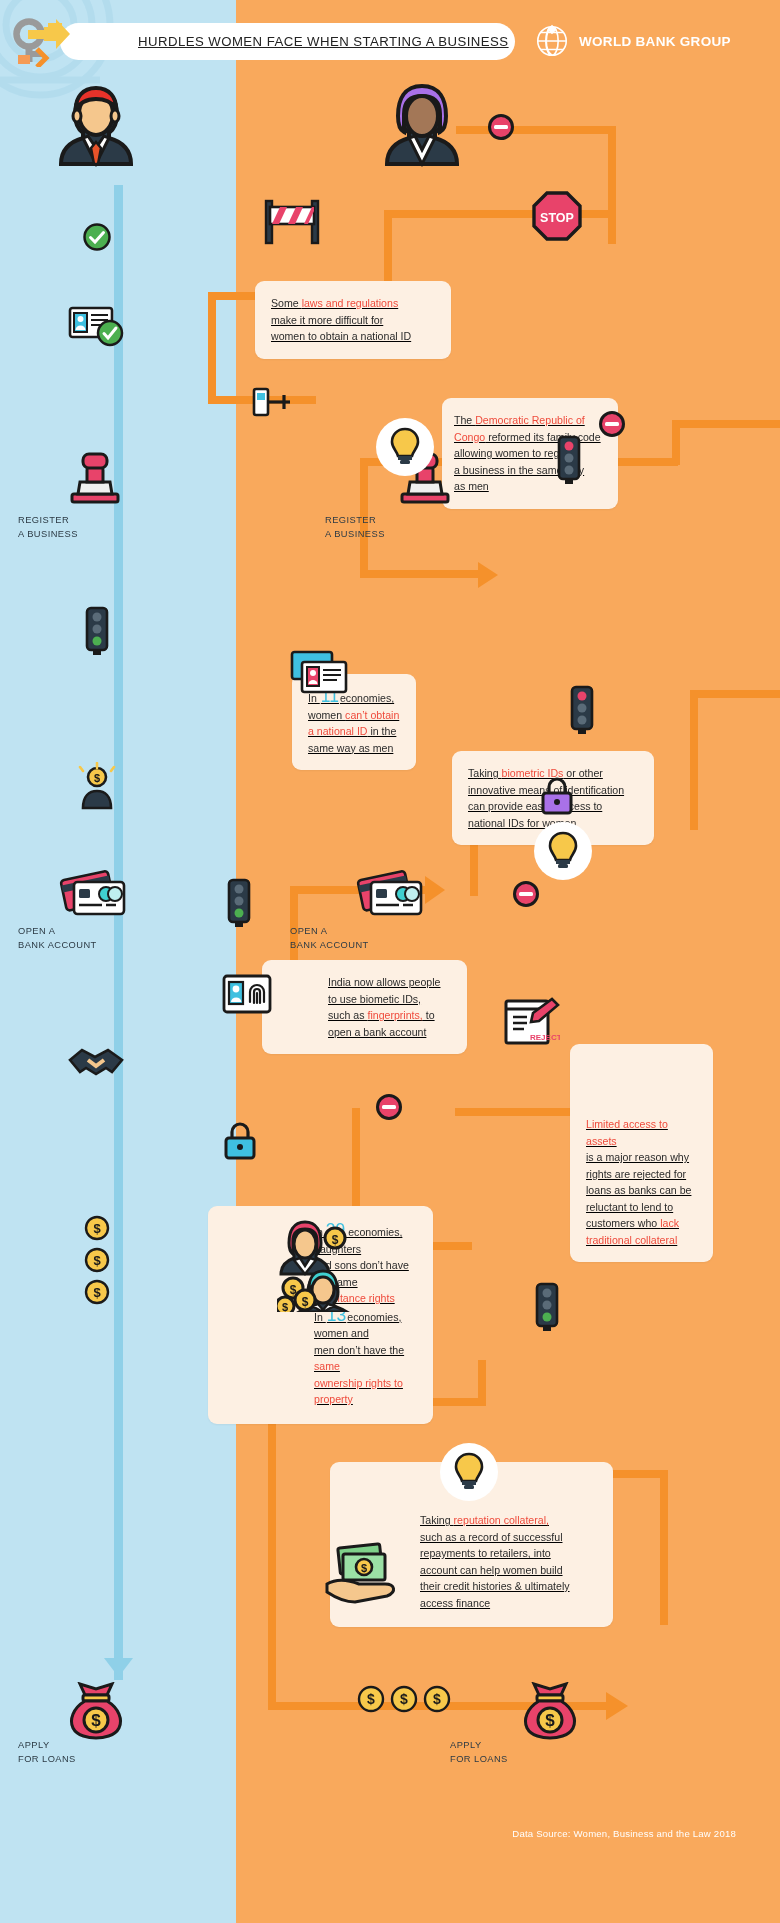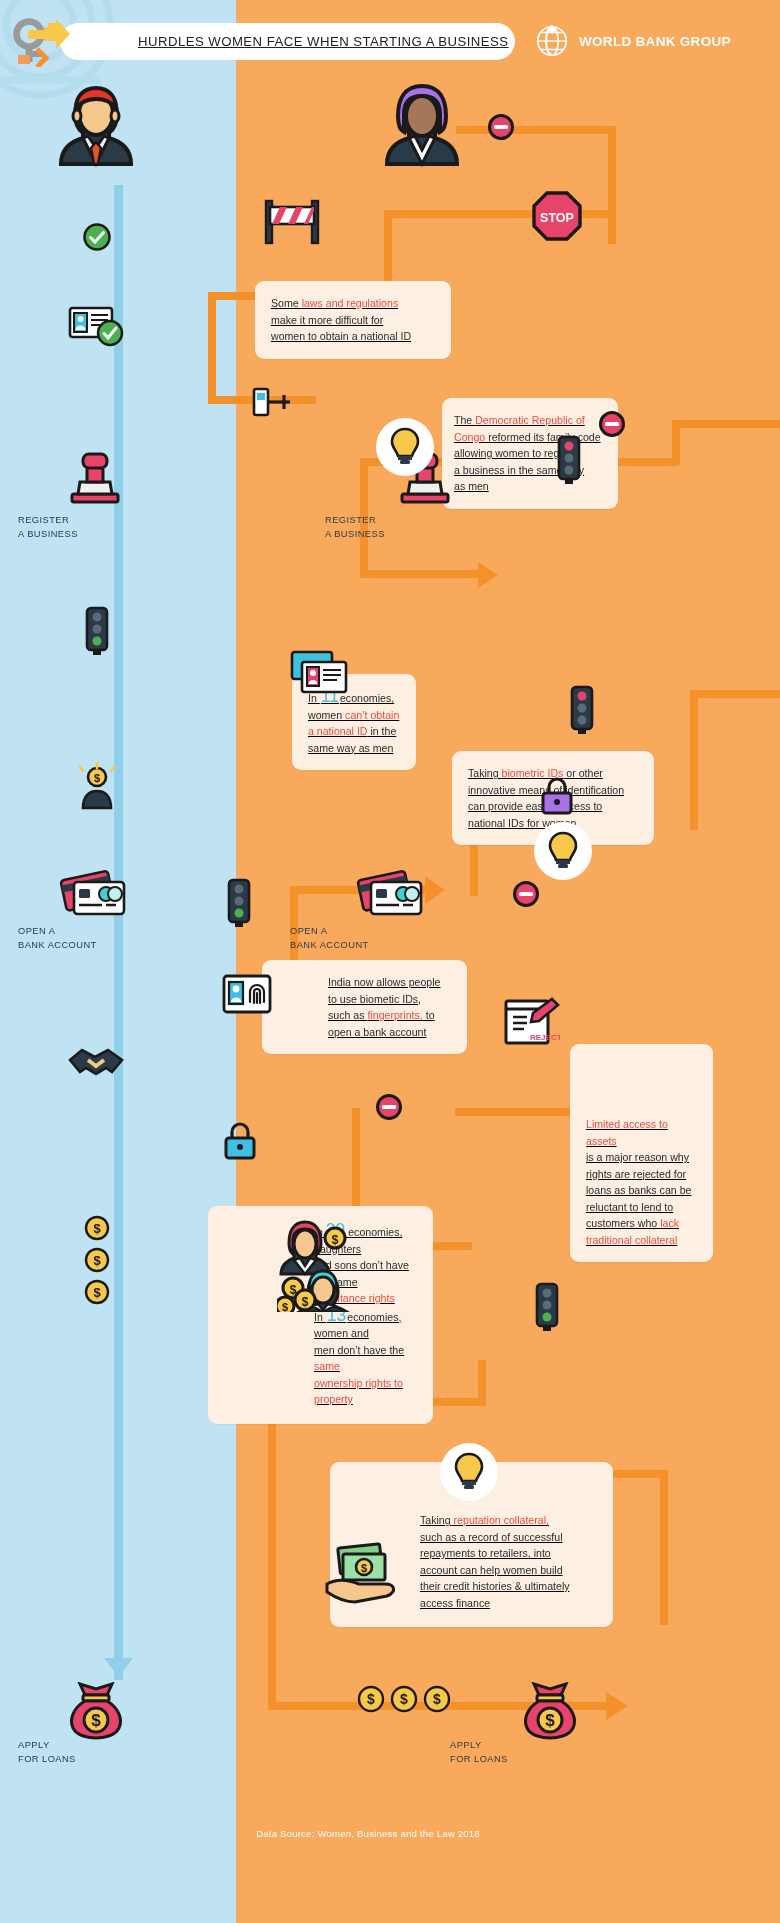--- a/index.html
+++ b/index.html
@@ -121,21 +121,21 @@
     border-radius: 50%;
     display: flex; align-items: center; justify-content: center;
     z-index: 25;
   }
   .icon-abs { position: absolute; z-index: 25; }
 
   .footer-note {
     position: absolute;
     left: 0; width: 736px;
     top: 1828px;
-    text-align: center;
+    text-align: right;
     color: #fff;
     font-size: 9.6px;
     letter-spacing: .2px;
     z-index: 30;
   }
 </style>
 </head>
 <body>
 
 <div id="page">

